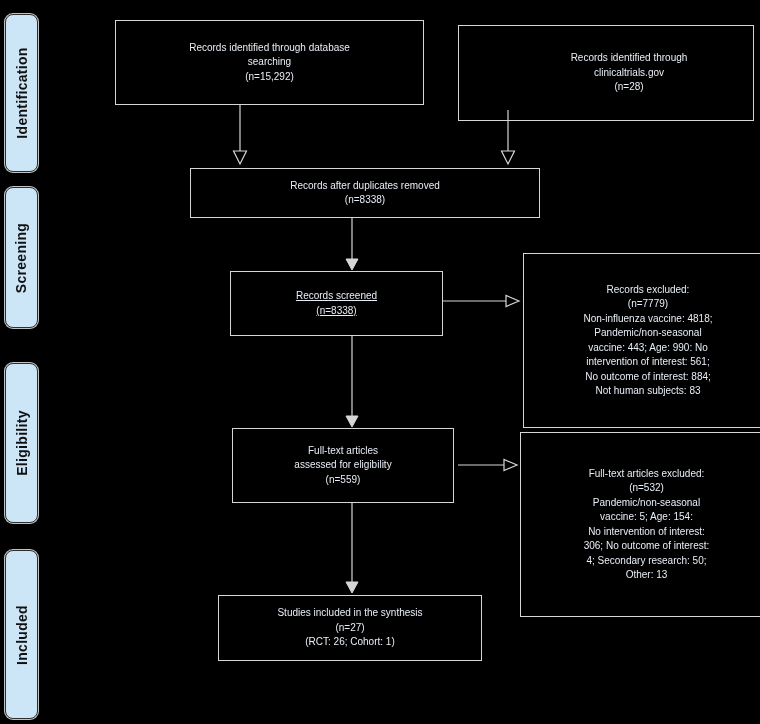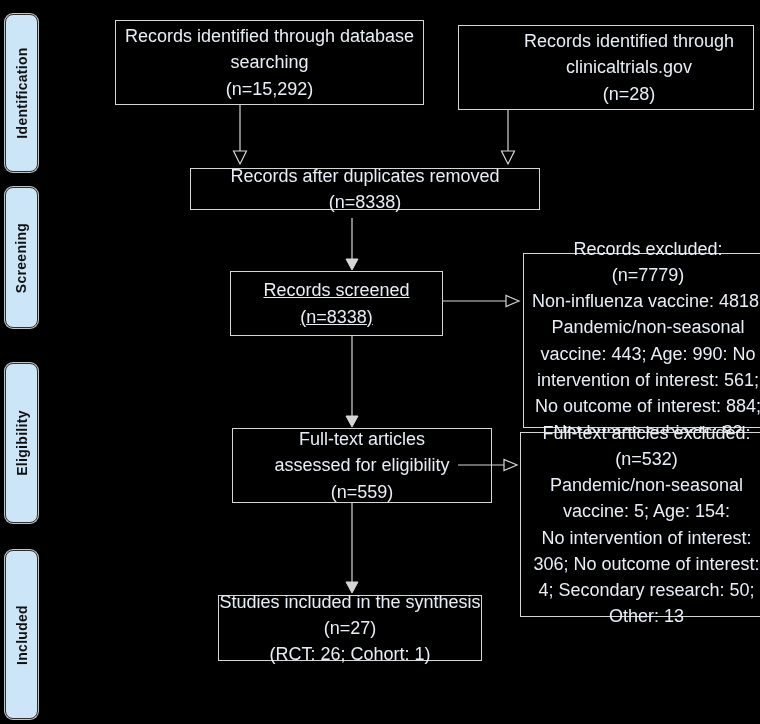--- a/index.html
+++ b/index.html
@@ -11,21 +11,21 @@
     --arrow:#d6d6d6;
   }
   html,body{margin:0;padding:0;background:var(--background);}
   #canvas{
     position:relative;width:760px;height:724px;background:var(--background);
     overflow:hidden;font-family:"Liberation Sans", sans-serif;
   }
   .box{
     position:absolute;border:1px solid var(--box-border);color:var(--box-text);
     display:flex;align-items:center;justify-content:center;text-align:center;
-    white-space:pre-line;font-size:18px;line-height:1.45;box-sizing:border-box;
+    white-space:pre-line;font-size:10px;line-height:1.45;box-sizing:border-box;
     background:var(--background);
   }
   .stage{
     position:absolute;left:5px;width:33px;background:var(--stage-fill);
     border:1px solid #2e2e2e;box-shadow:0 0 0 1px #c2c2c2;border-radius:8px;
     display:flex;align-items:center;justify-content:center;box-sizing:border-box;
   }
   .stage span{
     transform:rotate(-90deg);white-space:nowrap;font-weight:bold;
     font-size:14px;color:var(--stage-text);letter-spacing:0.3px;
@@ -50,40 +50,40 @@
     <span>Eligibility</span>
   </div>
   <div class="stage" style="top:550px;height:169px;">
     <span>Included</span>
   </div>
 
   <div class="box" style="left:115px;top:20px;width:309px;height:85px;">Records identified through database
 searching
 (n=15,292)</div>
 
-  <div class="box" style="left:458px;top:25px;width:296px;height:85px;padding-left:46px;">Records identified through
+  <div class="box" style="left:458px;top:25px;width:296px;height:96px;padding-left:46px;">Records identified through
 clinicaltrials.gov
 (n=28)</div>
 
-  <div class="box" style="left:190px;top:168px;width:350px;height:42px;">Records after duplicates removed
+  <div class="box" style="left:190px;top:168px;width:350px;height:50px;">Records after duplicates removed
 (n=8338)</div>
 
   <div class="box" style="left:230px;top:271px;width:213px;height:65px;text-decoration:underline;">Records screened
 (n=8338)</div>
 
   <div class="box" style="left:523px;top:253px;width:250px;height:175px;">Records excluded:
 (n=7779)
 Non-influenza vaccine: 4818;
 Pandemic/non-seasonal
 vaccine: 443; Age: 990: No
 intervention of interest: 561;
 No outcome of interest: 884;
 Not human subjects: 83</div>
 
-  <div class="box" style="left:232px;top:428px;width:260px;height:75px;">Full-text articles
+  <div class="box" style="left:232px;top:428px;width:222px;height:75px;">Full-text articles
 assessed for eligibility
 (n=559)</div>
 
   <div class="box" style="left:520px;top:432px;width:253px;height:185px;">Full-text articles excluded:
 (n=532)
 Pandemic/non-seasonal
 vaccine: 5; Age: 154:
 No intervention of interest:
 306; No outcome of interest:
 4; Secondary research: 50;

